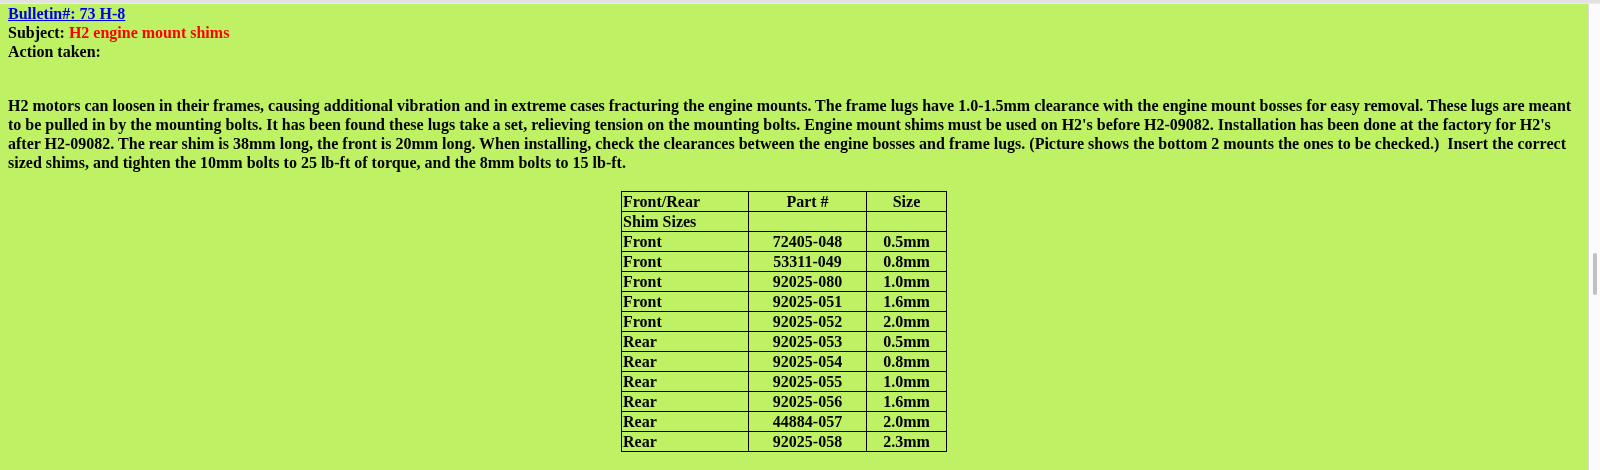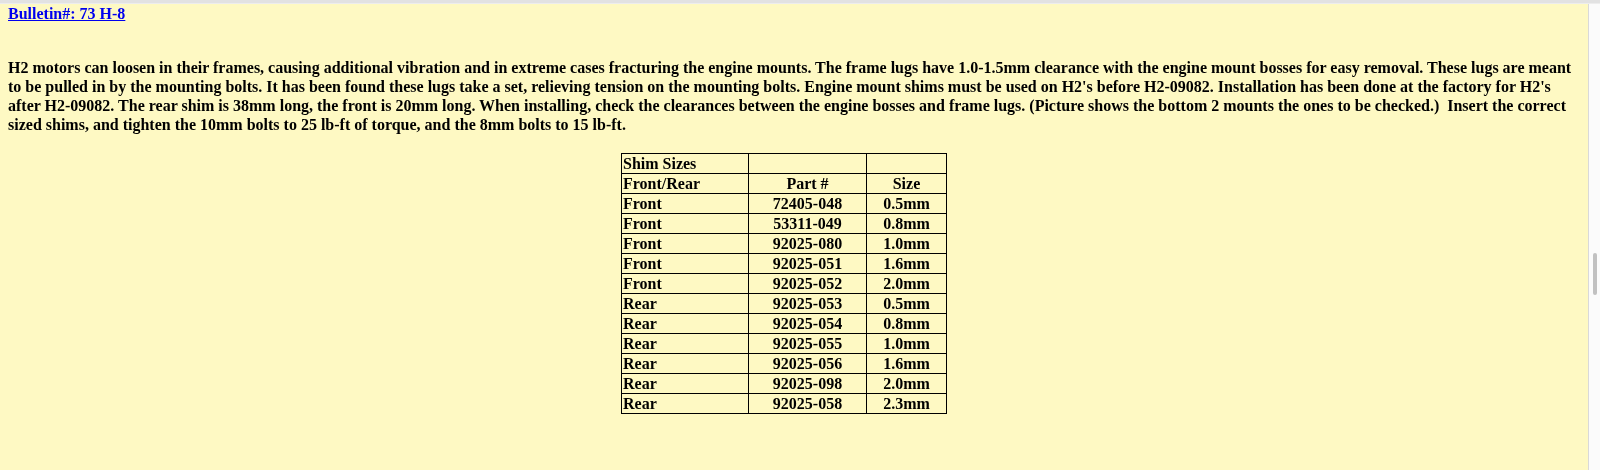--- a/index.html
+++ b/index.html
@@ -7,21 +7,21 @@
     padding: 0;
     background: #ffffff;
     width: 1600px;
     height: 470px;
     overflow: hidden;
   }
   .page {
     position: relative;
     width: 1600px;
     height: 470px;
-    background: #fef9c3;
+    background: #bef264;
     font-family: "Liberation Serif", serif;
     font-weight: bold;
     font-size: 16px;
     color: #000000;
   }
   .top-border {
     position: absolute;
     top: 0; left: 0;
     width: 1600px;
     height: 3px;
@@ -92,33 +92,35 @@
   }
 </style>
 </head>
 <body>
 
 <div class="page">
   <div class="top-border"></div>
 
   <div class="content">
     <div class="hline"><a class="bulletin-link" href="#">Bulletin#: 73 H-8</a></div>
+    <div class="hline"><span>Subject: </span><span class="subject-value">H2 engine mount shims</span></div>
+    <div class="hline">Action taken:</div>
     <div class="para">H2 motors can loosen in their frames, causing additional vibration and in extreme cases fracturing the engine mounts. The frame lugs have 1.0-1.5mm clearance with the engine mount bosses for easy removal. These lugs are meant to be pulled in by the mounting bolts. It has been found these lugs take a set, relieving tension on the mounting bolts. Engine mount shims must be used on H2's before H2-09082. Installation has been done at the factory for H2's after H2-09082. The rear shim is 38mm long, the front is 20mm long. When installing, check the clearances between the engine bosses and frame lugs. (Picture shows the bottom 2 mounts the ones to be checked.) &nbsp;Insert the correct sized shims, and tighten the 10mm bolts to 25 lb-ft of torque, and the 8mm bolts to 15 lb-ft.</div>
 
     <table class="shim-table">
       <tbody>
           <tr>
+        <td class="c1">Front/Rear</td>
+        <td class="c2 ctr">Part #</td>
+        <td class="c3 ctr">Size</td>
+      </tr>
+      <tr>
         <td class="c1">Shim Sizes</td>
         <td class="c2"></td>
         <td class="c3"></td>
-      </tr>
-      <tr>
-        <td class="c1">Front/Rear</td>
-        <td class="c2 ctr">Part #</td>
-        <td class="c3 ctr">Size</td>
       </tr>
       <tr>
         <td class="c1">Front</td>
         <td class="c2 ctr">72405-048</td>
         <td class="c3 ctr">0.5mm</td>
       </tr>
       <tr>
         <td class="c1">Front</td>
         <td class="c2 ctr">53311-049</td>
         <td class="c3 ctr">0.8mm</td>
@@ -153,21 +155,21 @@
         <td class="c2 ctr">92025-055</td>
         <td class="c3 ctr">1.0mm</td>
       </tr>
       <tr>
         <td class="c1">Rear</td>
         <td class="c2 ctr">92025-056</td>
         <td class="c3 ctr">1.6mm</td>
       </tr>
       <tr>
         <td class="c1">Rear</td>
-        <td class="c2 ctr">92025-098</td>
+        <td class="c2 ctr">44884-057</td>
         <td class="c3 ctr">2.0mm</td>
       </tr>
       <tr>
         <td class="c1">Rear</td>
         <td class="c2 ctr">92025-058</td>
         <td class="c3 ctr">2.3mm</td>
       </tr>
     </tbody>
       </table>
   </div>

